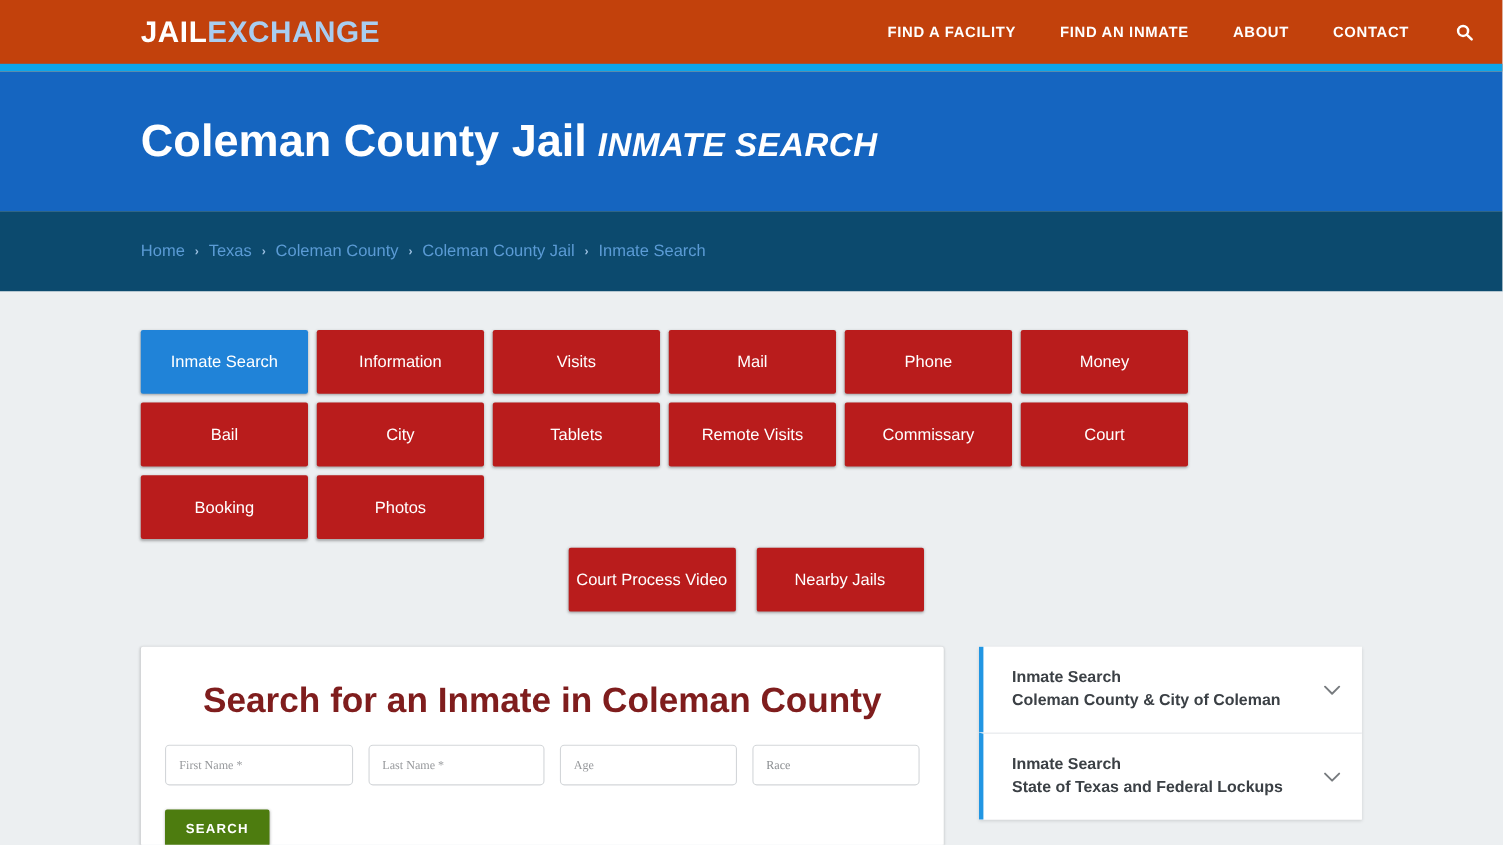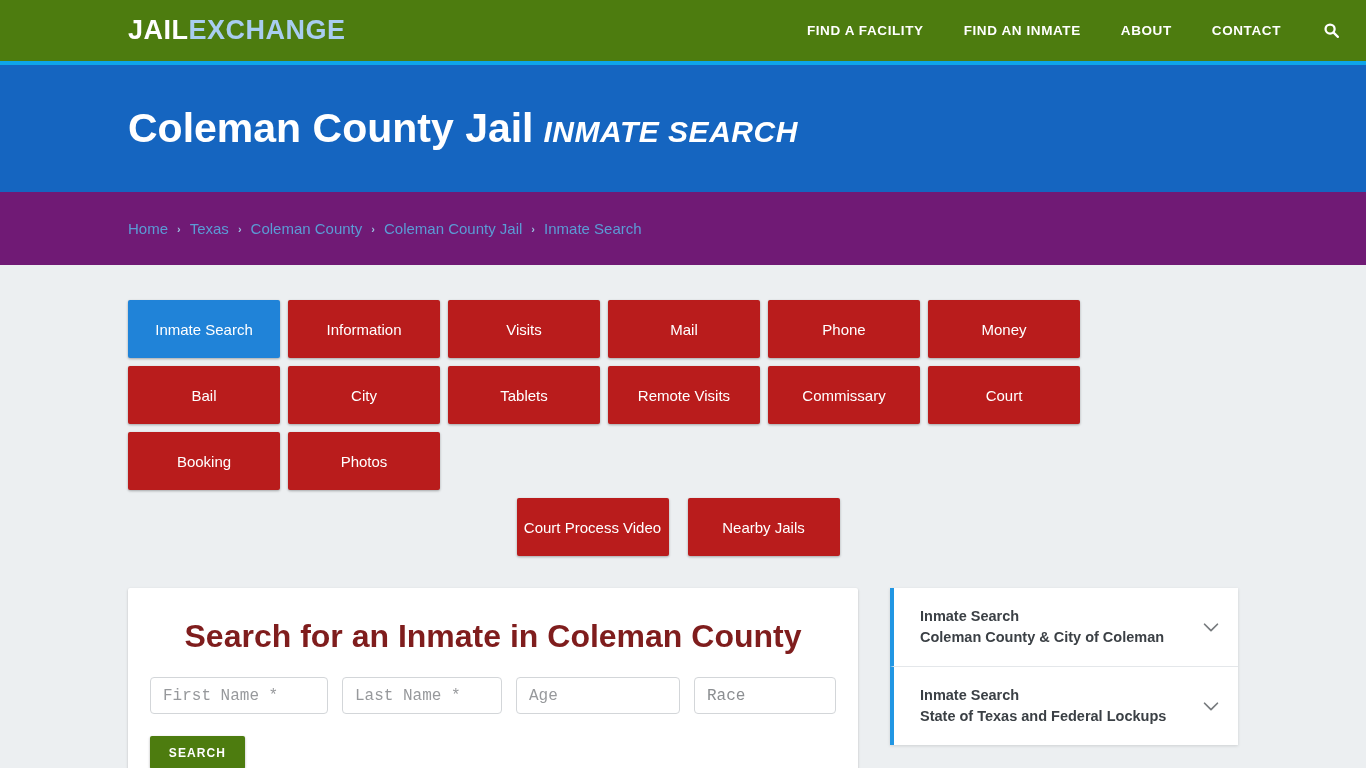--- a/index.html
+++ b/index.html
@@ -8,25 +8,25 @@
     width: 1366px; height: 768px;
     overflow: hidden;
     background: #eceff1;
     font-family: "Liberation Sans", sans-serif;
     -webkit-font-smoothing: antialiased;
   }
 
   
   .topbar {
     height: 65px;
-    background: #4d7c0f;
+    background: #c2410c;
     display: flex;
     align-items: center;
     padding: 0 20px 0 128px;
-    border-bottom: 4px solid #0ea5e9;
+    border-bottom: 7px solid #0ea5e9;
     position: relative;
   }
   .logo {
     font-size: 27px;
     font-weight: bold;
     letter-spacing: 0.5px;
     line-height: 1;
     white-space: nowrap;
   }
   .logo .l1 { color: #ffffff; }
@@ -75,21 +75,21 @@
     font-size: 30px;
     font-style: italic;
     font-weight: bold;
     letter-spacing: 0.5px;
     margin-left: 10px;
   }
 
   
   .crumbbar {
     height: 73px;
-    background: #701a75;
+    background: #0c4a6e;
     display: flex;
     align-items: center;
     padding-left: 128px;
   }
   .crumb {
     display: flex;
     align-items: center;
     font-size: 15px;
   }
   .crumb a {
@@ -169,24 +169,24 @@
 
   .fields {
     display: flex;
     gap: 14px;
   }
   .fields .fld {
     height: 37px;
     border: 1px solid #d3d6d9;
     border-radius: 4px;
     background: #ffffff;
-    font-size: 16px;
+    font-size: 11px;
     color: #8b8e91;
     padding: 0 12px;
-    font-family: Liberation Mono, monospace;
+    font-family: Liberation Serif, serif;
     outline: none;
   }
   .fields .fld::placeholder { color: #97999c; }
   .f-first { width: 178px; }
   .f-last  { width: 160px; }
   .f-age   { width: 164px; }
   .f-race  {
     width: 159px;
     appearance: none;
     -webkit-appearance: none;

